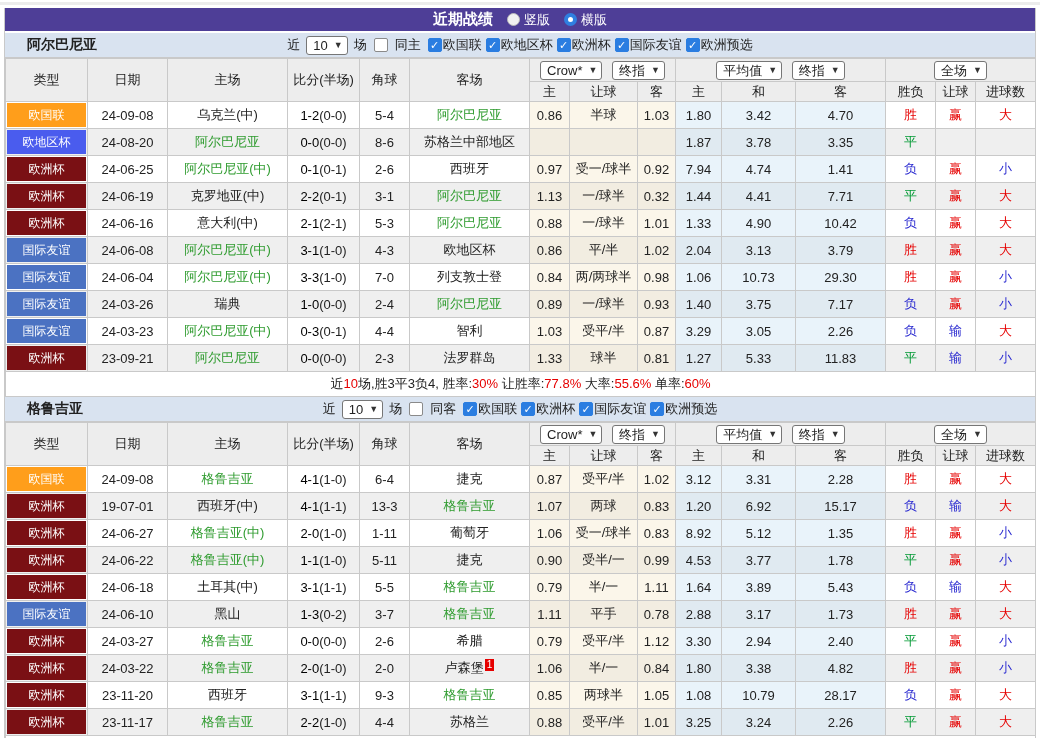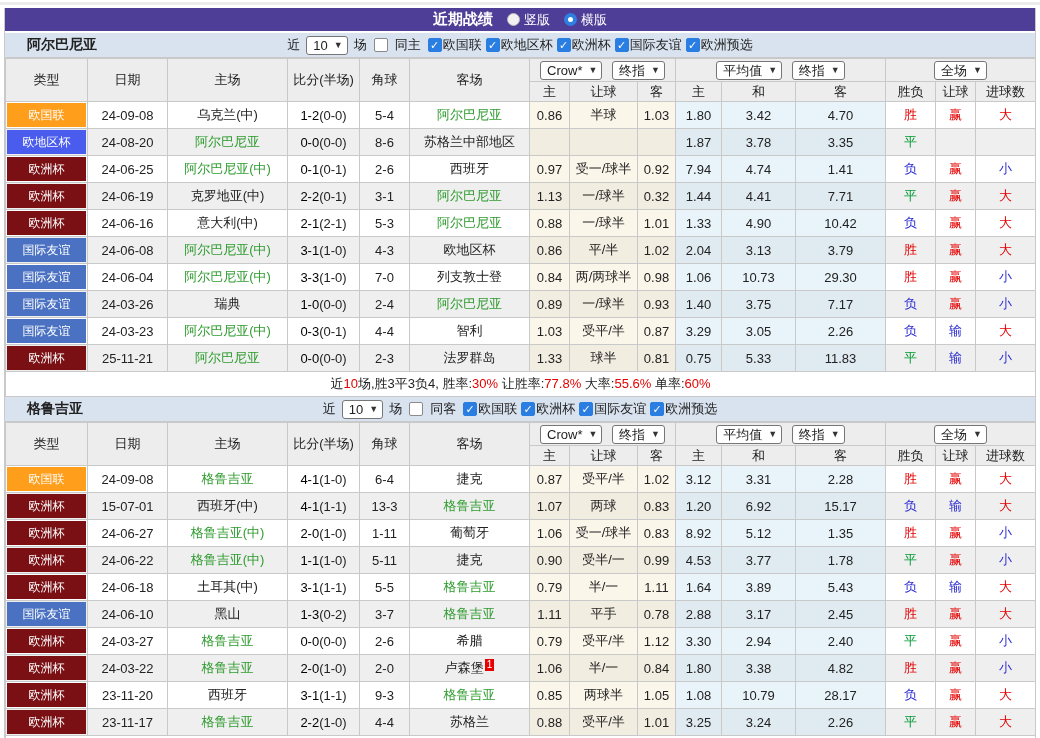--- a/index.html
+++ b/index.html
@@ -326,29 +326,29 @@
             <td class="euro">3.05</td>
             <td class="euro">2.26</td>
             <td style="color: rgb(42, 42, 208);">负</td>
             <td style="color: rgb(42, 42, 208);">输</td>
             <td style="color: rgb(230, 0, 0);">大</td>
           </tr>
           <tr class="alt">
             <td class="league">
               <div class="badge" style="background: rgb(122, 16, 20);">欧洲杯</div>
             </td>
-            <td>25-11-21</td>
+            <td>23-09-21</td>
             <td><span class="tgreen">阿尔巴尼亚</span></td>
             <td><span class="score">0-0</span><span class="half">(0-0)</span></td>
             <td>2-3</td>
             <td><span>法罗群岛</span></td>
             <td class="hcap">1.33</td>
             <td class="hcap">球半</td>
             <td class="hcap">0.81</td>
-            <td class="euro">0.75</td>
+            <td class="euro">1.27</td>
             <td class="euro">5.33</td>
             <td class="euro">11.83</td>
             <td style="color: rgb(0, 153, 51);">平</td>
             <td style="color: rgb(42, 42, 208);">输</td>
             <td style="color: rgb(42, 42, 208);">小</td>
           </tr>
         </tbody>
       <tfoot>
         <tr>
             <td colspan="15" id="summary-0"><span>近</span><span class="sumred">10</span><span>场,胜3平3负4, 胜率:</span><span class="sumred">30%</span><span> 让胜率:</span><span class="sumred">77.8%</span><span> 大率:</span><span class="sumred">55.6%</span><span> 单率:</span><span class="sumred">60%</span></td>
@@ -466,21 +466,21 @@
             <td class="euro">3.31</td>
             <td class="euro">2.28</td>
             <td style="color: rgb(230, 0, 0);">胜</td>
             <td style="color: rgb(230, 0, 0);">赢</td>
             <td style="color: rgb(230, 0, 0);">大</td>
           </tr>
           <tr class="alt">
             <td class="league">
               <div class="badge" style="background: rgb(122, 16, 20);">欧洲杯</div>
             </td>
-            <td>15-07-01</td>
+            <td>19-07-01</td>
             <td><span>西班牙(中)</span></td>
             <td><span class="score">4-1</span><span class="half">(1-1)</span></td>
             <td>13-3</td>
             <td><span class="tgreen">格鲁吉亚</span></td>
             <td class="hcap">1.07</td>
             <td class="hcap">两球</td>
             <td class="hcap">0.83</td>
             <td class="euro">1.20</td>
             <td class="euro">6.92</td>
             <td class="euro">15.17</td>
@@ -552,21 +552,21 @@
             <td>24-06-10</td>
             <td><span>黑山</span></td>
             <td><span class="score">1-3</span><span class="half">(0-2)</span></td>
             <td>3-7</td>
             <td><span class="tgreen">格鲁吉亚</span></td>
             <td class="hcap">1.11</td>
             <td class="hcap">平手</td>
             <td class="hcap">0.78</td>
             <td class="euro">2.88</td>
             <td class="euro">3.17</td>
-            <td class="euro">2.45</td>
+            <td class="euro">1.73</td>
             <td style="color: rgb(230, 0, 0);">胜</td>
             <td style="color: rgb(230, 0, 0);">赢</td>
             <td style="color: rgb(230, 0, 0);">大</td>
           </tr>
           <tr>
             <td class="league">
               <div class="badge" style="background: rgb(122, 16, 20);">欧洲杯</div>
             </td>
             <td>24-03-27</td>
             <td><span class="tgreen">格鲁吉亚</span></td>

